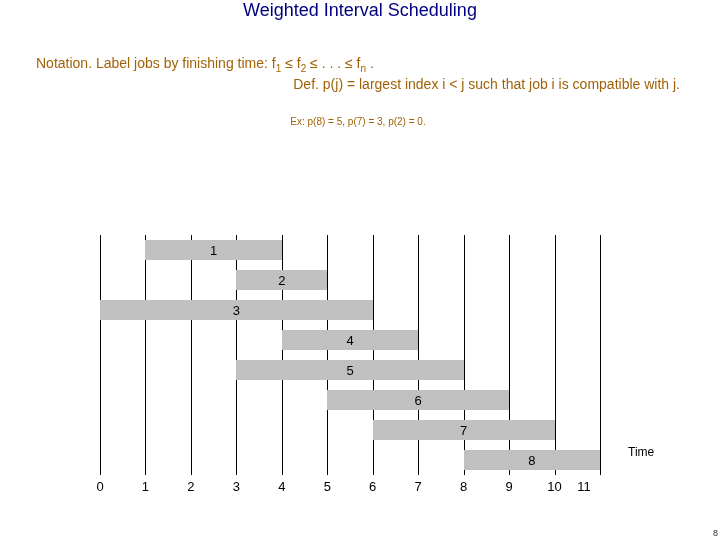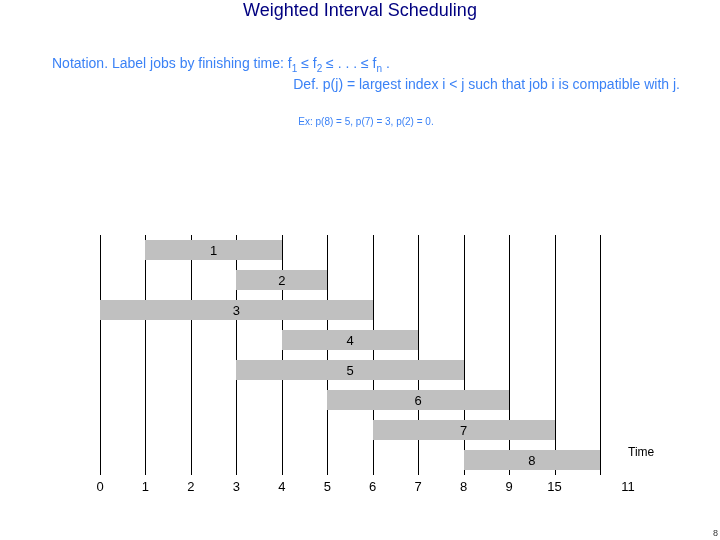--- a/index.html
+++ b/index.html
@@ -12,22 +12,22 @@
     position: relative;
     overflow: hidden;
   }
   .title {
     text-align: center;
     font-size: 18px;
     color: #000080;
   }
   .body-text {
     font-size: 14px;
-    color: #3b82f6;
-    margin-left: 52px;
+    color: #a16207;
+    margin-left: 36px;
     margin-right: 40px;
   }
   .line1 { margin-top: 34px; }
   .line2 { margin-top: 2px; text-align: right; }
   .line3 { margin-top: 24px; font-family: Arial, sans-serif; font-size: 10px; text-align: center;}
   .sub { font-size: 10px; vertical-align: sub; }
   .chart {
     position: absolute;
     left: 100px;
     top: 235px;
@@ -120,19 +120,19 @@
       <div class="axis-label" style="left: 0px;">0</div>
       <div class="axis-label" style="left: 45.4545px;">1</div>
       <div class="axis-label" style="left: 90.9091px;">2</div>
       <div class="axis-label" style="left: 136.364px;">3</div>
       <div class="axis-label" style="left: 181.818px;">4</div>
       <div class="axis-label" style="left: 227.273px;">5</div>
       <div class="axis-label" style="left: 272.727px;">6</div>
       <div class="axis-label" style="left: 318.182px;">7</div>
       <div class="axis-label" style="left: 363.636px;">8</div>
       <div class="axis-label" style="left: 409.091px;">9</div>
-      <div class="axis-label" style="left: 454.545px;">15</div>
-      <div class="axis-label" style="left: 528px;">11</div>
+      <div class="axis-label" style="left: 454.545px;">10</div>
+      <div class="axis-label" style="left: 484px;">11</div>
     </div>
   <div class="time-label">Time</div>
 </div>
 
 <div class="pagenum">8</div>
 
 </body></html>

